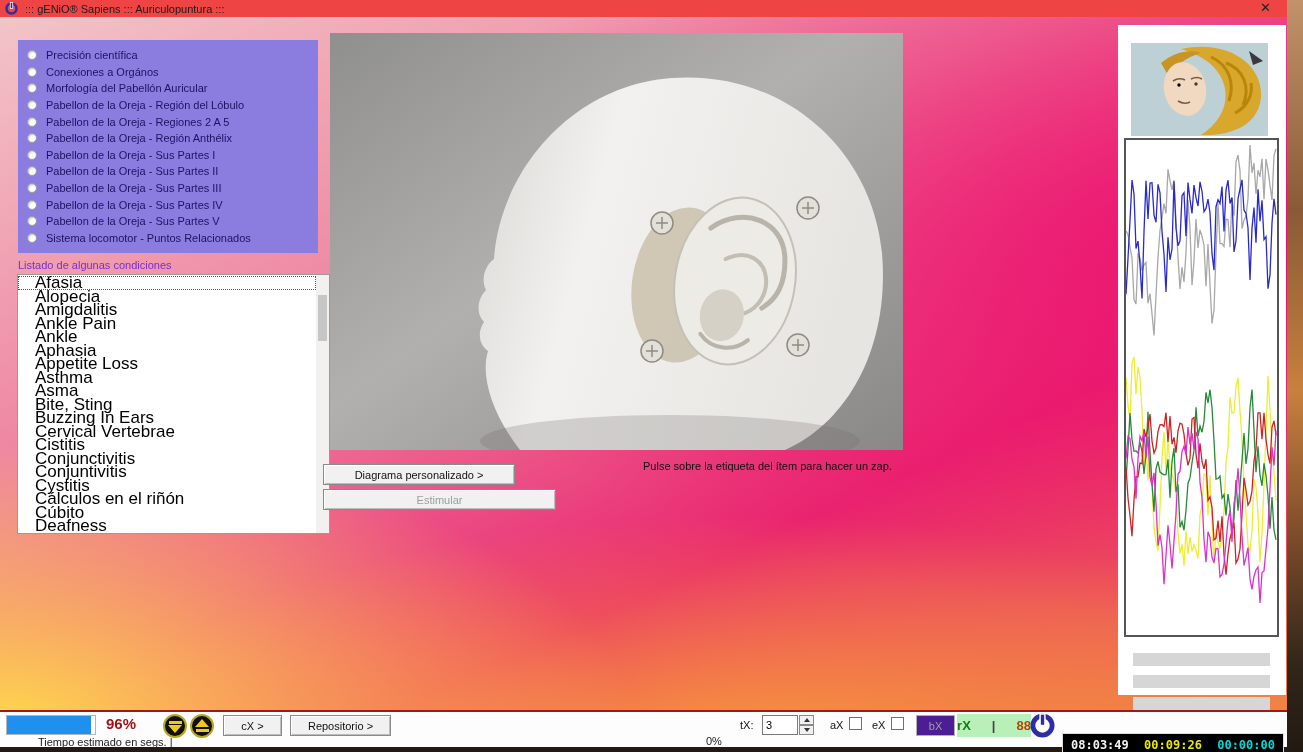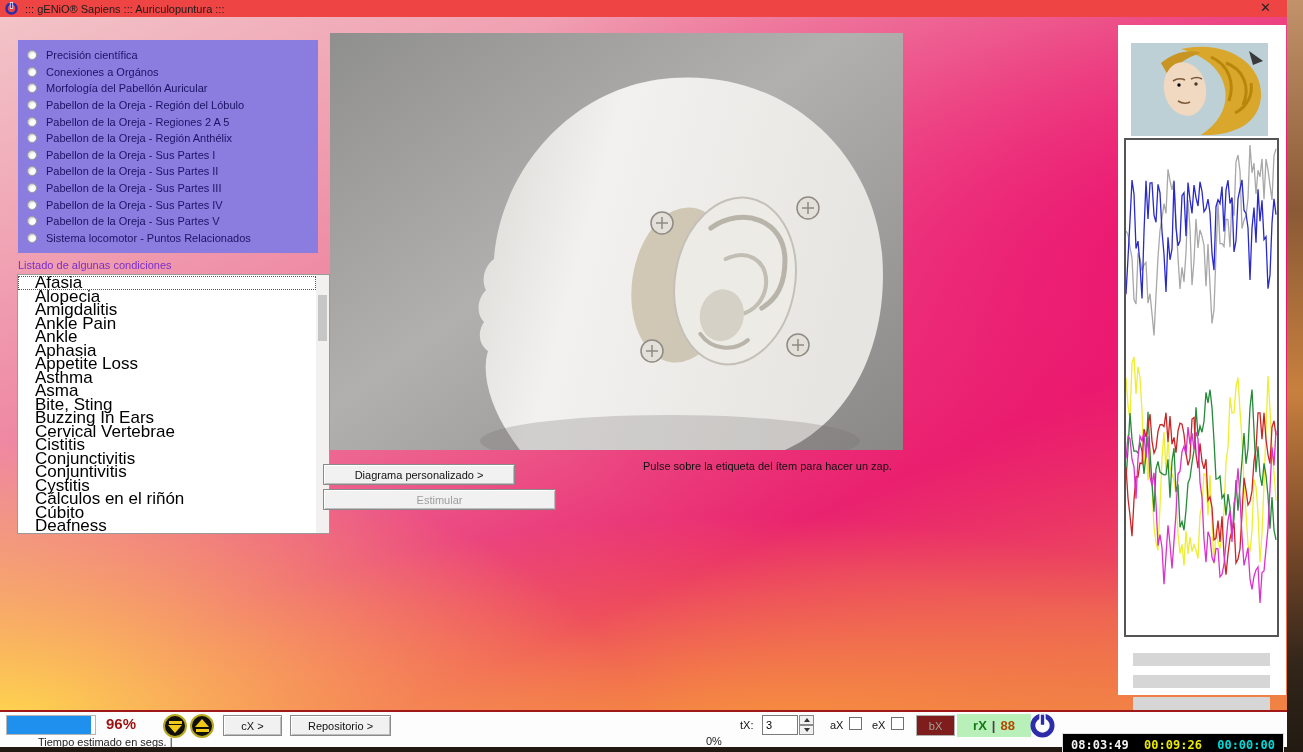--- a/index.html
+++ b/index.html
@@ -87,24 +87,24 @@
     font-size:11px; font-family:"Liberation Sans",sans-serif; padding-left:3px; }
   .spin-btns{ position:absolute; right:0; top:0; width:15px; height:20px; }
   .spin-b{ position:absolute; left:0; width:15px; height:10px; background:#f1f1f1;
     border:1px solid #8a8a8a; display:flex; align-items:center; justify-content:center; }
   .spin-b.up{ top:0; } .spin-b.down{ bottom:0; }
   .mini-tri-up{ width:0;height:0;border-left:3px solid transparent;border-right:3px solid transparent;border-bottom:4px solid #333; }
   .mini-tri-down{ width:0;height:0;border-left:3px solid transparent;border-right:3px solid transparent;border-top:4px solid #333; }
   .cb-label{ position:absolute; top:7px; font-size:11px; color:#111; }
   .checkbox{ position:absolute; top:5px; width:13px; height:13px; background:#fff; border:1px solid #707070; }
   .bx-btn{ position:absolute; left:916px; top:3px; width:39px; height:21px;
-    background:#7f1d1d; color:#9aa49a; border:1px solid #b0b0b0; font-size:11px;
+    background:#4c1d95; color:#9aa49a; border:1px solid #b0b0b0; font-size:11px;
     display:flex; align-items:center; justify-content:center; }
   .rx-badge{ position:absolute; left:957px; top:2px; width:74px; height:23px; background:#b9f0b9;
-    display:flex; align-items:center; justify-content:center; gap:5px; font-size:13px; font-weight:bold; }
+    display:flex; align-items:center; justify-content:center; gap:21px; font-size:13px; font-weight:bold; }
   .rx-l{ color:#157a15; } .rx-s{ color:#444; } .rx-v{ color:#b04a00; }
   .info-ico{ position:absolute; left:1030px; top:1px; }
   .timers{ position:absolute; left:1062px; top:1px; width:222px; height:24px; background:#000;
     border:1px solid #ddd; display:flex; align-items:center; justify-content:space-between;
     padding:0 8px; font-family:"DejaVu Sans Mono",monospace; font-size:12px; font-weight:bold;margin-top:20px; }
   .t-clock{ color:#f2f2f2; } .t-elapsed{ color:#e8e800; } .t-count{ color:#00d8d8; }
   .status-left{ position:absolute; left:38px; top:24px; font-size:11px; color:#222; }
   .status-center{ position:absolute; left:706px; top:23px; font-size:11px; color:#222; }
 </style>
 </head>

